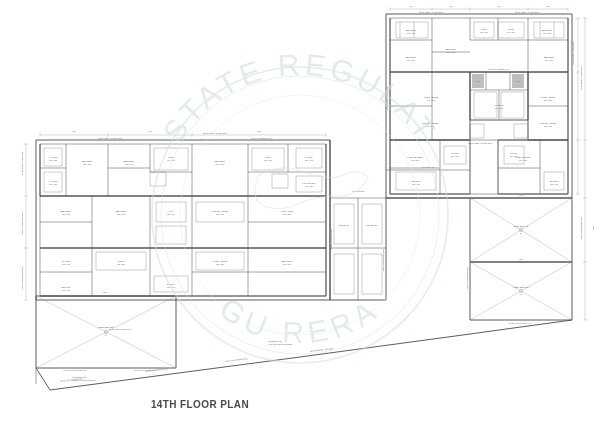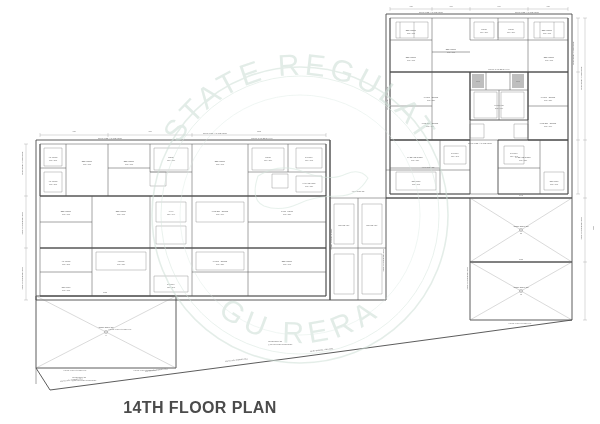--- a/index.html
+++ b/index.html
@@ -1,21 +1,21 @@
 <!DOCTYPE html>
 <html><head>
 <meta charset="utf-8">
 <style>
   html,body{margin:0;padding:0;background:#fff;}
   body{width:600px;height:424px;overflow:hidden;position:relative;
        font-family:"Liberation Sans",sans-serif;color:#4a4a4a;}
   #plan{position:absolute;inset:0;width:600px;height:424px;}
   #watermark{position:absolute;inset:0;width:600px;height:424px;pointer-events:none;}
   #title{position:absolute;left:0;top:399px;width:400px;text-align:center;
-         font-size:16px;font-weight:bold;letter-spacing:.4px;color:#4b4b4b;}
+         font-size:10px;font-weight:bold;letter-spacing:.4px;color:#4b4b4b;}
 </style>
 </head>
 <body>
 
 <svg id="plan" viewBox="0 0 600 424">
   <defs>
     <style>
       .w  {fill:none;stroke:#4a4a4a;stroke-width:.9;}
       .wt {fill:none;stroke:#5a5a5a;stroke-width:.55;}
       .wx {fill:none;stroke:#6d6d6d;stroke-width:.35;}

